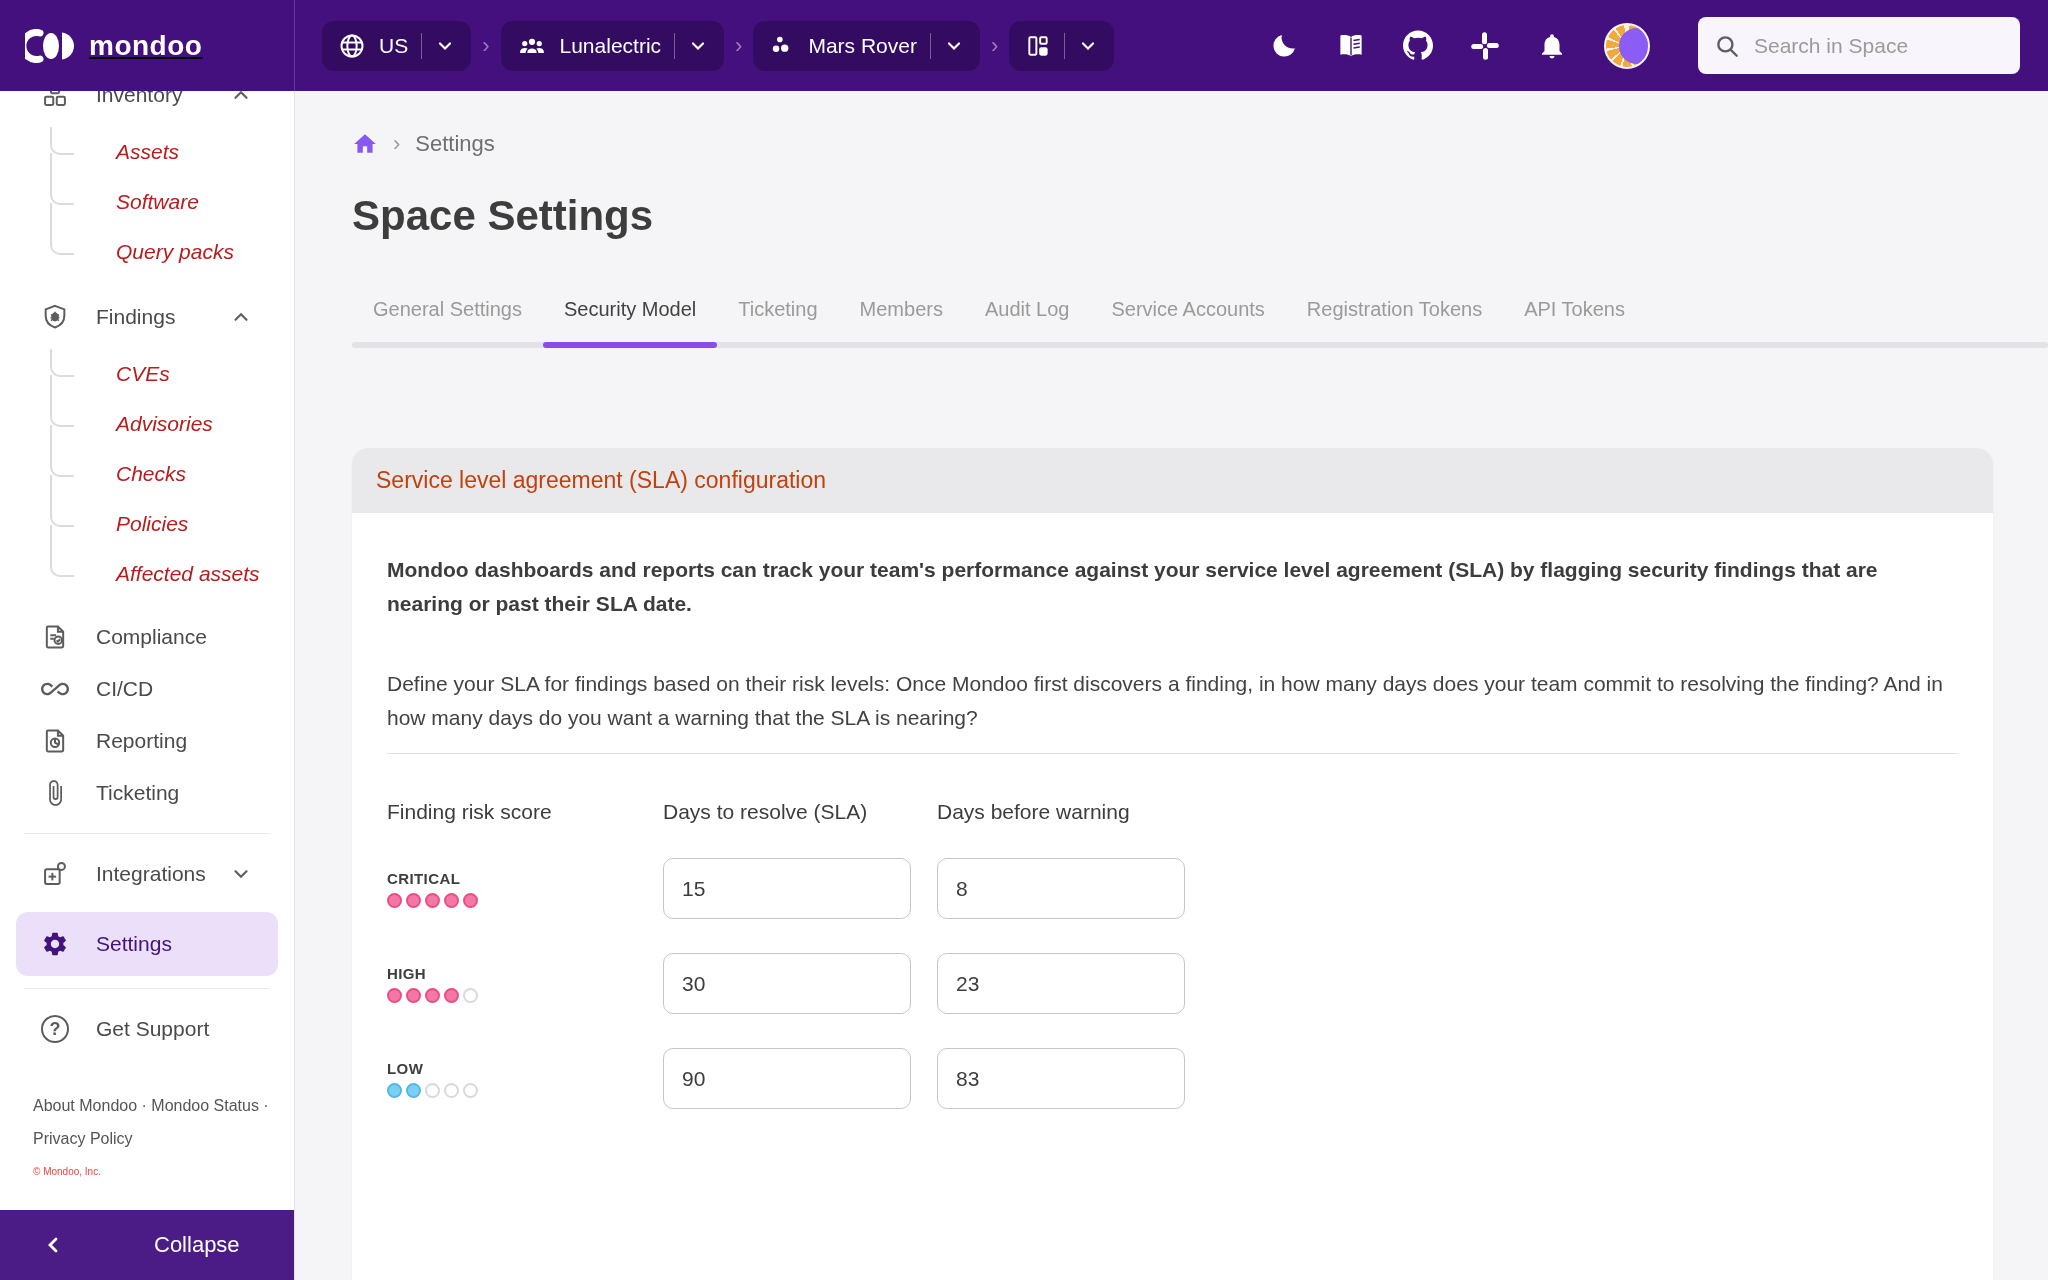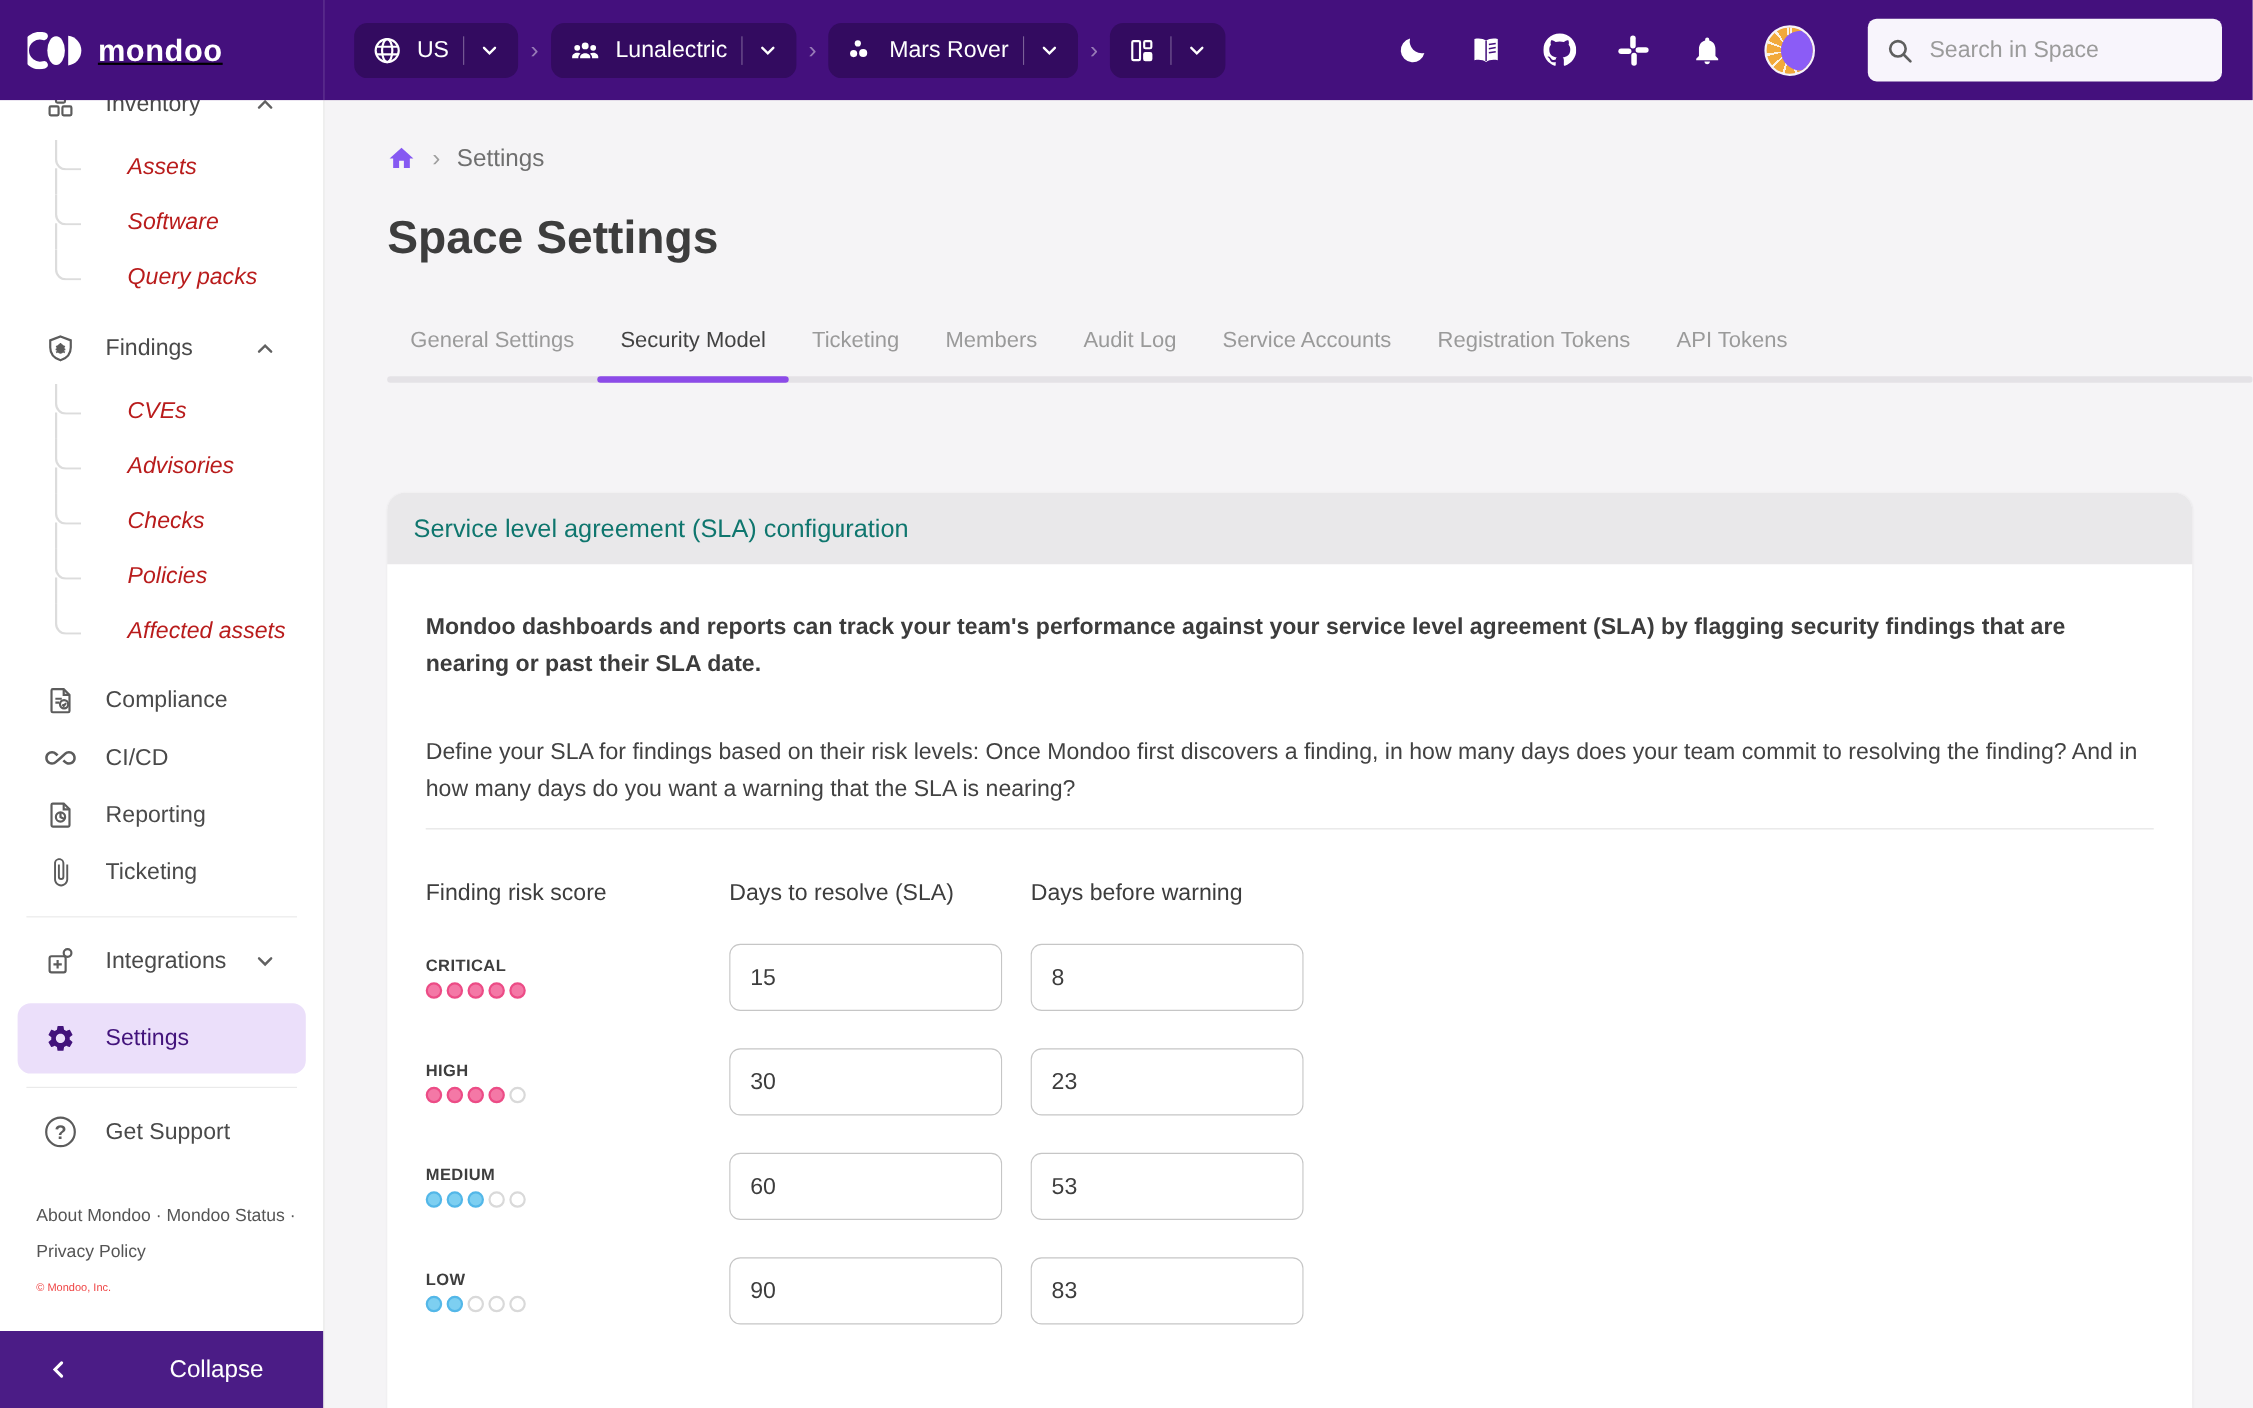--- a/index.html
+++ b/index.html
@@ -88,21 +88,21 @@
     font-size:20px; color:#9A9A9A; cursor:pointer; position:relative; white-space:nowrap; }
   .tab.active { color:#424242; font-weight:500; }
   .tab.active::after { content:''; position:absolute; left:0; right:0; bottom:0;
     height:6px; background:#8C4BE8; border-radius:3px; }
 
   
   .card { margin-top:100px; width:1641px; border-radius:16px; background:#fff;
     min-height:900px; box-shadow:0 1px 2px rgba(0,0,0,.06); }
   .card-head { background:#E9E8EA; border-radius:16px 16px 0 0; height:65px;
     display:flex; align-items:center; padding-left:24px; }
-  .card-title { font-size:23px; color:#0f766e; }
+  .card-title { font-size:23px; color:#c2410c; }
   .card-body { padding:40px 35px 40px 35px; }
   .para-bold { font-size:21px; font-weight:700; color:#3C3C3C; line-height:34px;
     max-width:1570px; }
   .para { font-size:21px; color:#424242; line-height:34px; max-width:1570px;
     margin-top:46px; }
   .body-div { height:1px; background:#E2E2E2; margin-top:18px; }
   .sla-headers { display:flex; margin-top:46px; font-size:21px; color:#3D3D3D; }
   .hcol1 { width:276px; } .hcol2 { width:274px; }
   .sla-row { display:flex; align-items:center; margin-top:34px; }
   .sla-row:first-of-type { margin-top:26px; }
@@ -483,38 +483,20 @@
             </div>
         </div>
         <div class="rcol2">
           <input class="num-input" type="text" value="30" style="">
         </div>
         <div>
           <input class="num-input" type="text" value="23" style="">
         </div>
       </div>
 
-      <div class="sla-row">
-        <div class="rcol1">
-          <div class="sev-label">MEDIUM</div>
-          <div class="dots">
-              <span class="dot blue"></span>
-              <span class="dot blue"></span>
-              <span class="dot blue"></span>
-              <span class="dot empty"></span>
-              <span class="dot empty"></span>
-            </div>
-        </div>
-        <div class="rcol2">
-          <input class="num-input" type="text" value="60" style="">
-        </div>
-        <div>
-          <input class="num-input" type="text" value="53" style="">
-        </div>
-      </div>
 
       <div class="sla-row">
         <div class="rcol1">
           <div class="sev-label">LOW</div>
           <div class="dots">
               <span class="dot blue"></span>
               <span class="dot blue"></span>
               <span class="dot empty"></span>
               <span class="dot empty"></span>
               <span class="dot empty"></span>

